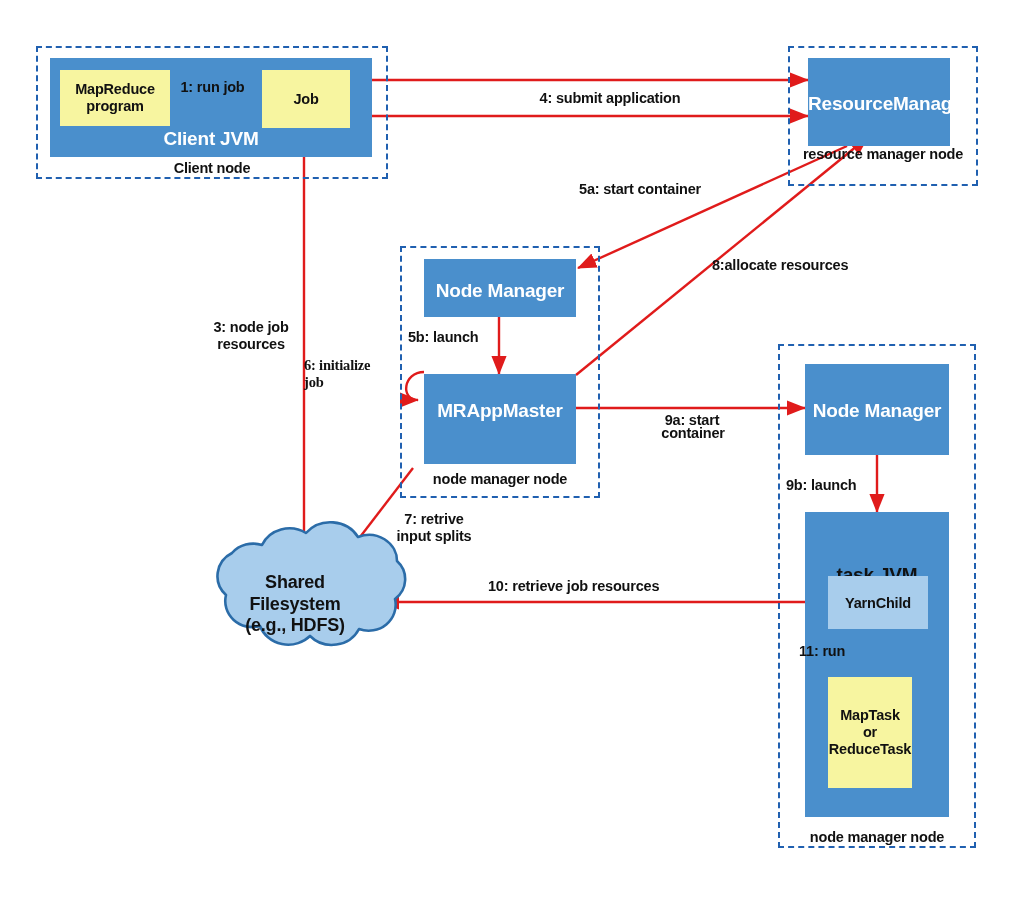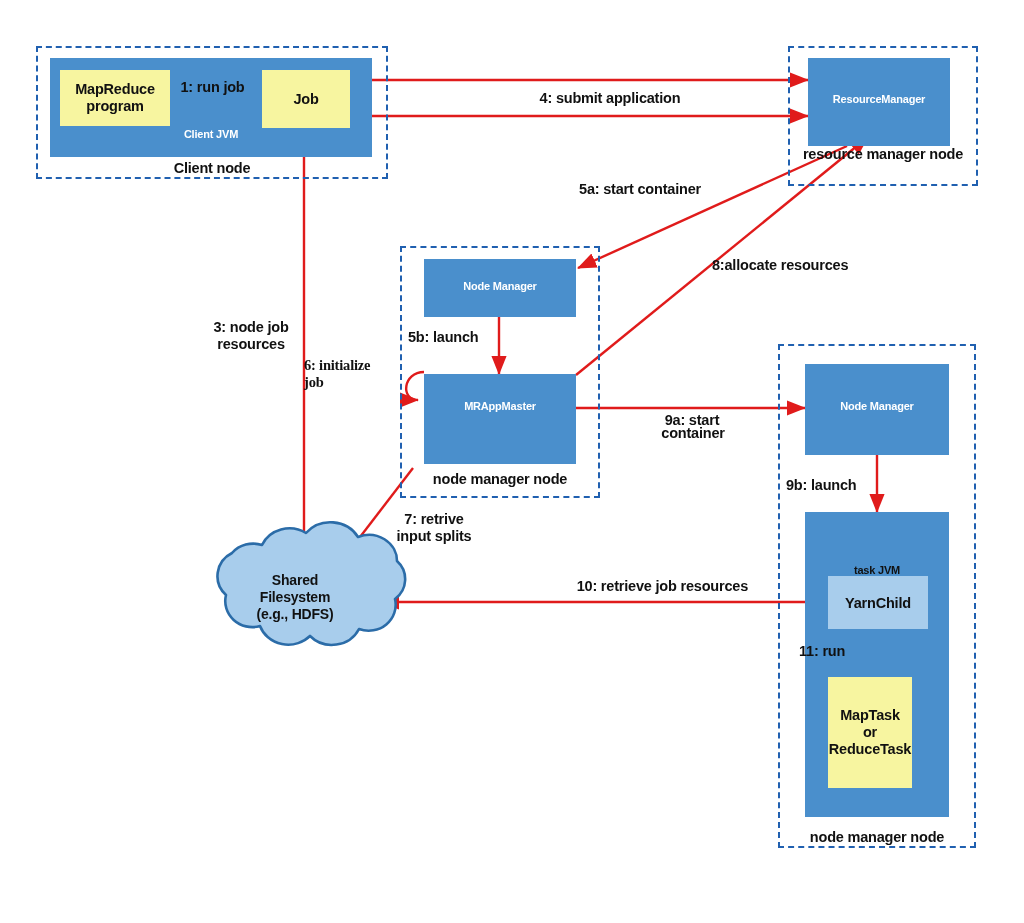--- a/index.html
+++ b/index.html
@@ -39,21 +39,21 @@
   }
   
   .blue-box{
     position:absolute;
     background:#4a8fcc;
     box-sizing:border-box;
   }
   .blue-label{
     position:absolute;
     color:#ffffff;
-    font-size:11px;
+    font-size:19px;
     font-weight:600;
     text-align:center;
     letter-spacing:-0.2px;
     white-space:nowrap;
   }
   .blue-label.dark{
     color:#111111;
   }
   
   .yellow-box{
@@ -91,21 +91,21 @@
     font-weight:600;
     letter-spacing:-0.2px;
     line-height:1.15;
     white-space:pre-line;
     text-align:center;
   }
   .cloud-label{
     position:absolute;
     text-align:center;
     color:#111111;
-    font-size:14px;
+    font-size:18px;
     font-weight:600;
     line-height:1.2;
     letter-spacing:-0.2px;
     white-space:pre-line;
   }
 </style>
 </head>
 <body>
 
 <div id="stage">
@@ -220,17 +220,17 @@
 input splits</div>
 
   <div class="flow-label" style="left:712px; top:257px; width:226px; text-align:left;">8:allocate resources</div>
 
   <div class="flow-label" style="left:634px; top:384px; width:116px;margin-top:28px;">9a: start</div>
 
   <div class="flow-label" style="left:630px; top:425px; width:126px;">container</div>
 
   <div class="flow-label" style="left:786px; top:477px; width:84px; text-align:left;">9b: launch</div>
 
-  <div class="flow-label" style="left:488px; top:578px; width:260px; text-align:right;">10: retrieve job resources</div>
+  <div class="flow-label" style="left:488px; top:578px; width:260px; text-align:left;">10: retrieve job resources</div>
 
   <div class="flow-label" style="left:799px; top:643px; width:62px; text-align:left;">11: run</div>
 
 </div>
 
 </body></html>

